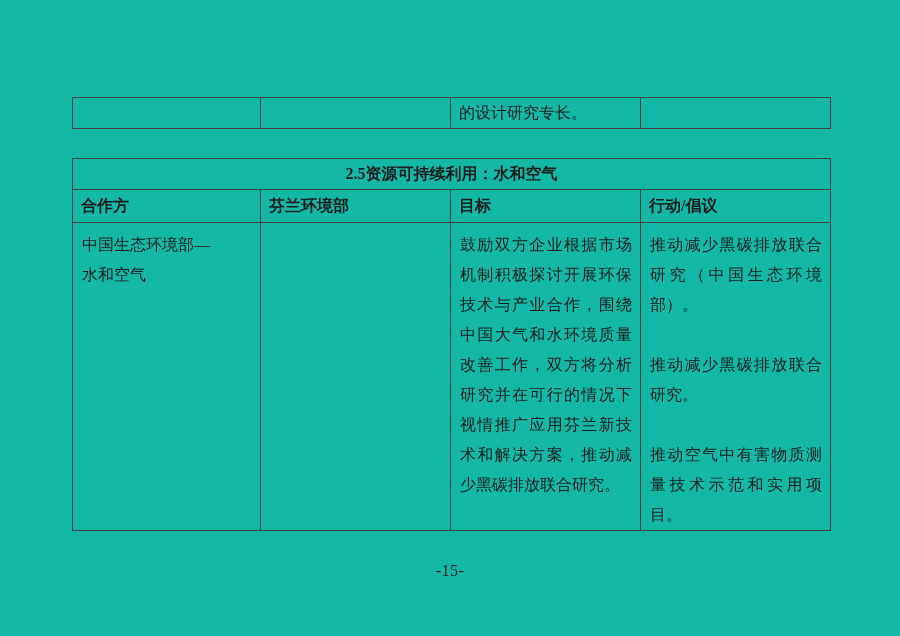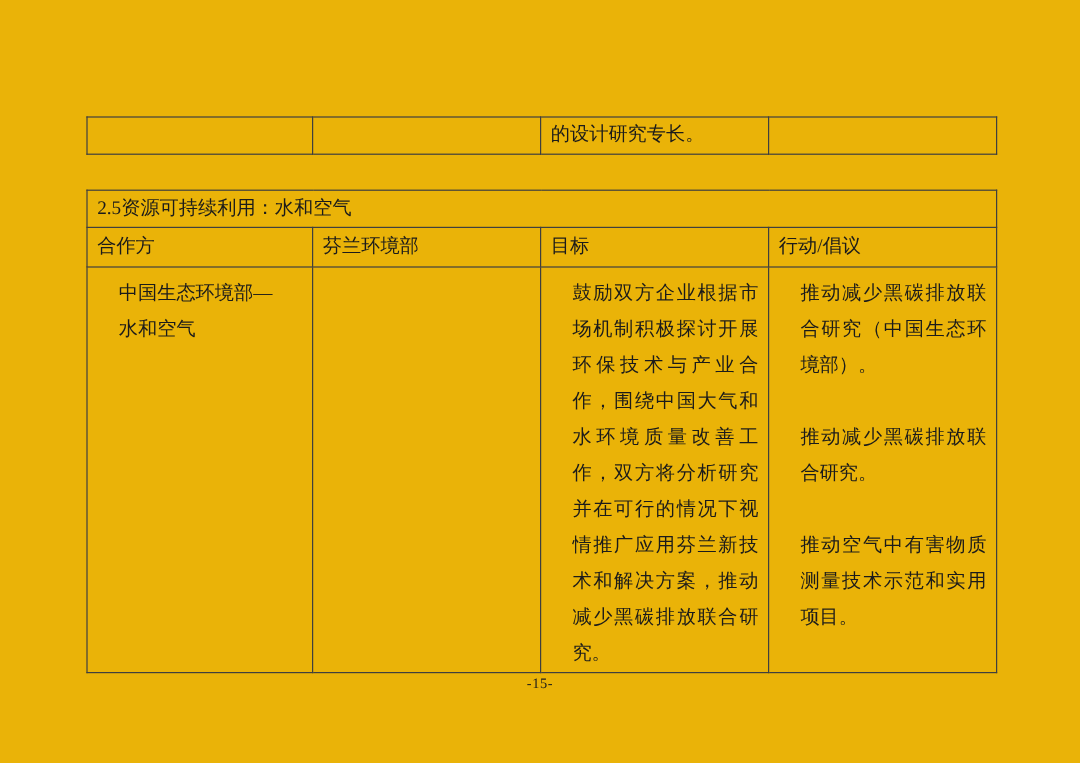--- a/index.html
+++ b/index.html
@@ -6,21 +6,21 @@
   html, body {
     width: 900px; height: 636px;
     background: #ffffff;
     font-family: "Liberation Serif", "DejaVu Serif", serif;
     color: #1b1b1b;
   }
   .page {
     position: relative;
     width: 900px; height: 636px;
     overflow: hidden;
-    background: #eab308;
+    background: #14b8a6;
   }
   table.tbl {
     border-collapse: collapse;
     table-layout: fixed;
     width: 758px;
     position: absolute;
     left: 72px;
   }
   table.tbl td {
     border: 1px solid #3f3f3f;
@@ -28,49 +28,49 @@
     font-size: 16px;
     overflow: hidden;
   }
   
   table.top-tbl { top: 97px; }
   table.top-tbl td { height: 31px; padding: 4px 8px; line-height: 22px; }
   
   table.main-tbl { top: 158px; }
   .title-row td {
     height: 30px;
-    text-align: left;
-    font-weight: normal;
+    text-align: center;
+    font-weight: bold;
     font-size: 17px;
     padding: 3px 8px;
     line-height: 24px;
   }
   .header-row td {
     height: 33px;
-    font-weight: normal;
+    font-weight: bold;
     padding: 5px 8px;
     line-height: 22px;
     text-align: left;
   }
   .body-row td {
     height: 265px;
-    padding: 7px 8px 0 26px;
+    padding: 7px 8px 0 9px;
     line-height: 30px;
     margin-top: 16px;
   }
   .cell-justify { text-align: justify; text-justify: inter-character; }
   .cell-partner div { line-height: 30px; }
   .cell-actions p { margin: 0 0 30px 0; text-align: justify; text-justify: inter-character; }
   .cell-actions p:last-child { margin-bottom: 0; }
   .page-number {
     position: absolute;
     left: 0; top: 562px;
     width: 100%;
     text-align: center;
-    font-size: 12px;
+    font-size: 16px;
     letter-spacing: 0.5px;
   }
 </style>
 </head>
 <body>
 
 <div class="page">
 
   <table class="tbl top-tbl">
     <colgroup>

